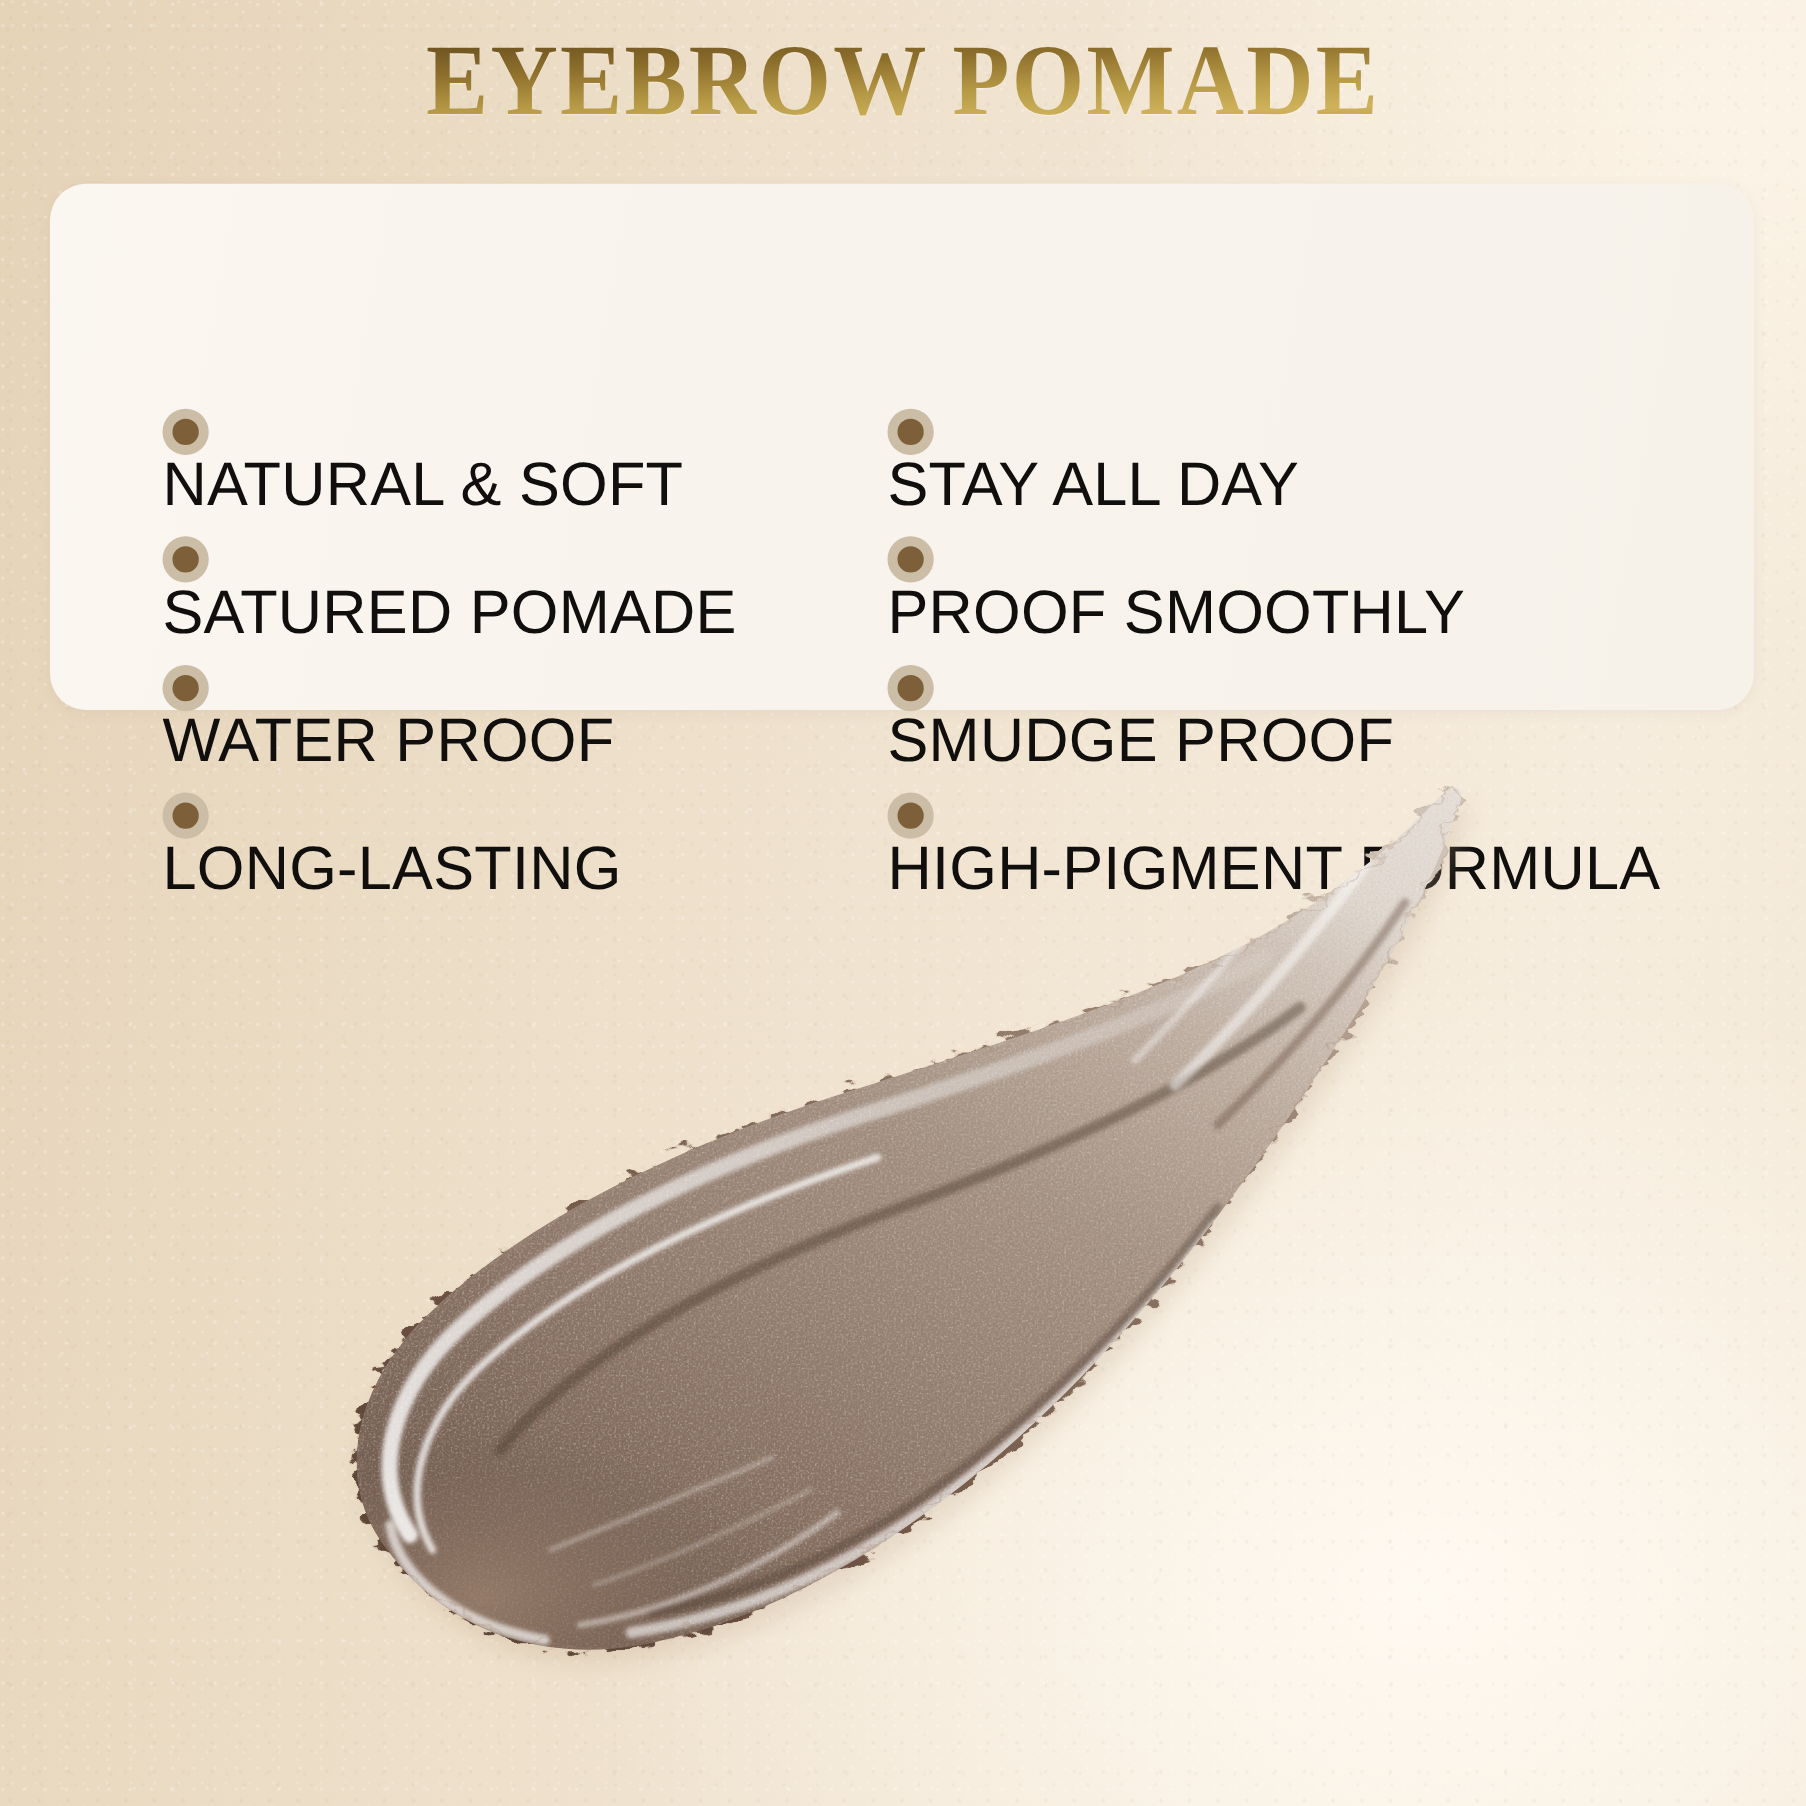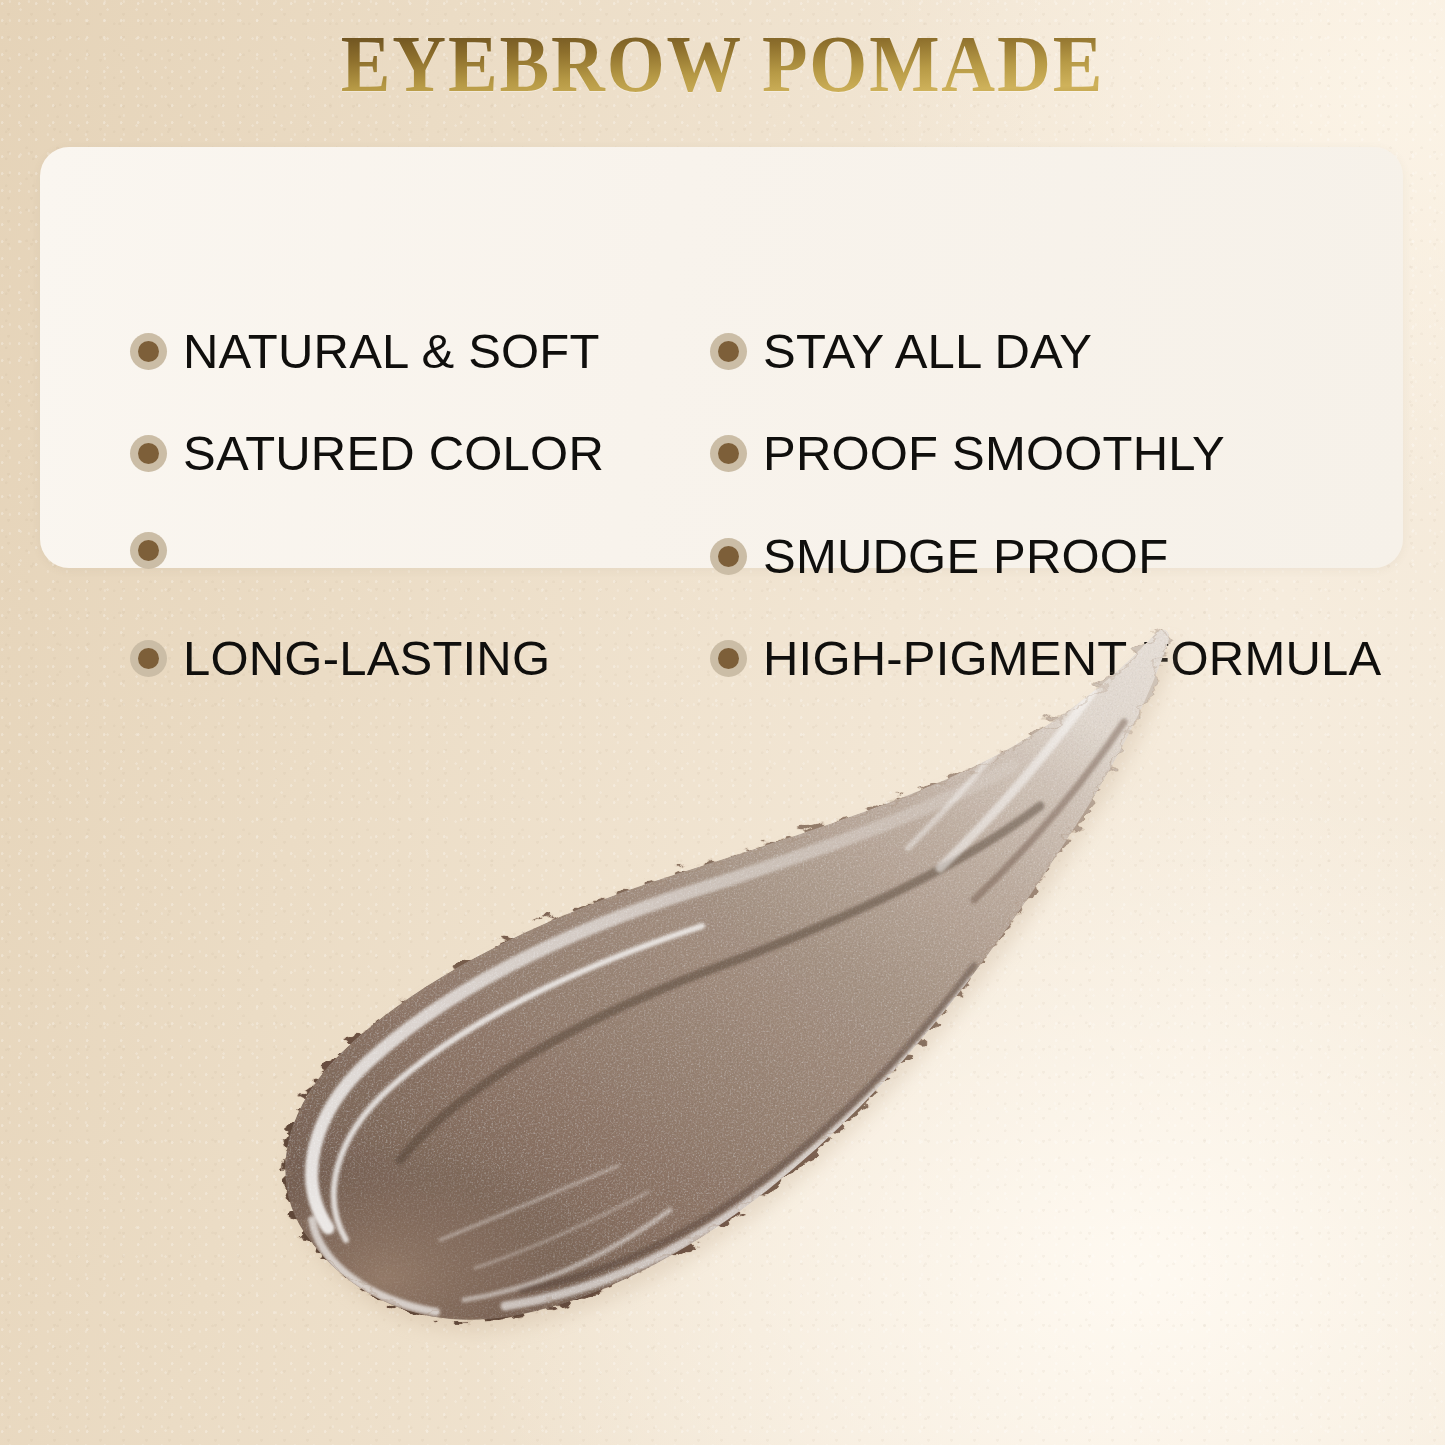--- a/index.html
+++ b/index.html
@@ -58,21 +58,21 @@
   #card{
     position:absolute;left:40px;top:147px;width:1363px;height:421px;
     background:linear-gradient(100deg,#faf6f0 0%, #f8f3ec 45%, #f6f1e9 100%);
     border-radius:29px;
     box-shadow:0 2px 10px rgba(120,98,70,.07);
   }
   #card .grid{
     position:absolute;inset:0;
   }
   .feature{
-    position:absolute;display:flex;align-items:center;
+    position:absolute;display:flex;flex-direction:column;
   }
   .bullet{
     flex:0 0 auto;
     width:37px;height:37px;border-radius:50%;
     background:#cbbda6;
     display:flex;align-items:center;justify-content:center;
     margin-right:16px;
   }
   .bullet .core{
     width:21px;height:21px;border-radius:50%;
@@ -117,27 +117,28 @@
         <span class="bullet">
             <span class="core"></span>
           </span>
         <span class="flabel">NATURAL &amp; SOFT</span>
       </div>
 
       <div class="feature col-l row-2">
         <span class="bullet">
             <span class="core"></span>
           </span>
-        <span class="flabel">SATURED COLOR</span>
+        <span class="flabel">SATURED POMADE</span>
       </div>
 
       <div class="feature col-l row-3">
         <span class="bullet">
             <span class="core"></span>
           </span>
+        <span class="flabel">WATER PROOF</span>
       </div>
 
       <div class="feature col-r row-1">
         <span class="bullet">
             <span class="core"></span>
           </span>
         <span class="flabel">STAY ALL DAY</span>
       </div>
 
       <div class="feature col-l row-4">

